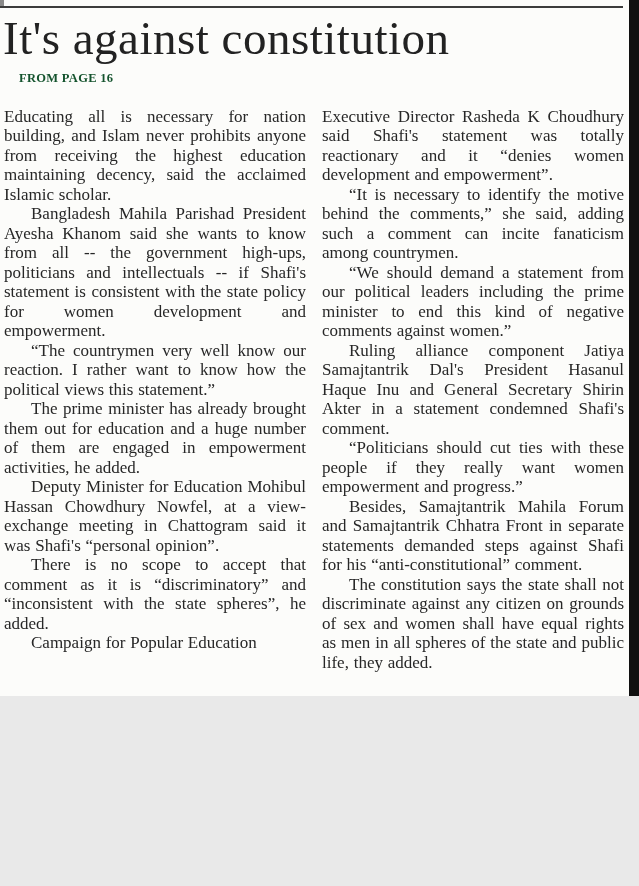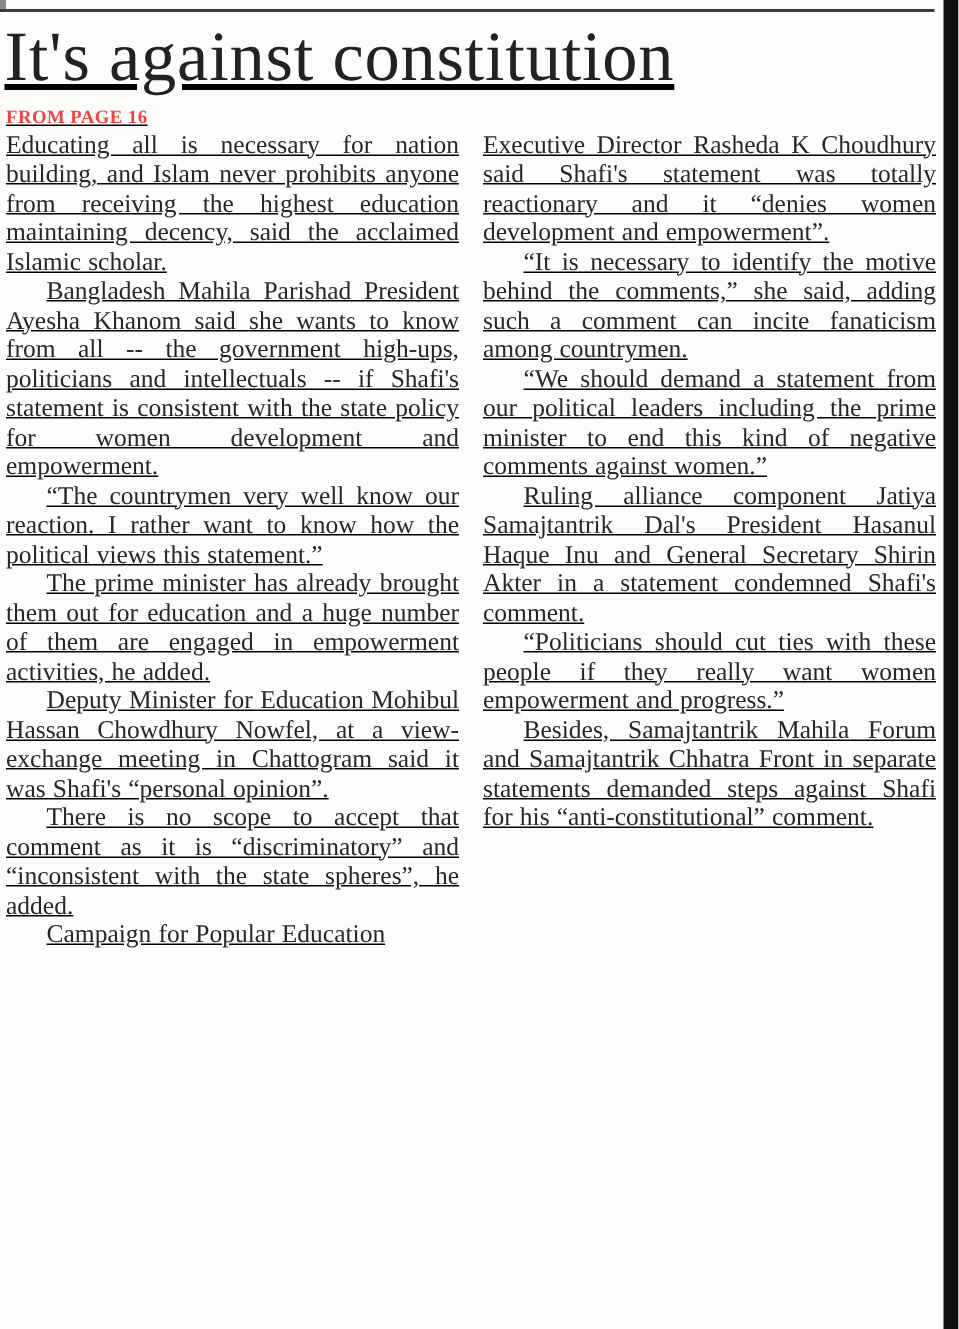--- a/index.html
+++ b/index.html
@@ -3,25 +3,24 @@
 <meta charset="utf-8">
 <style>
   html,body{margin:0;padding:0;}
   body{
     width:639px;height:886px;
     background:#e9e9e9;
     font-family:"Liberation Serif","DejaVu Serif",serif;
   }
   .page{
     position:relative;
-    width:639px;height:886px;
+    width:639px;height:696px;
     background:#fcfcfa;
     overflow:hidden;
     box-sizing:border-box;
-    text-decoration:underline;
   }
   .edge-bar{
     position:absolute;top:0;right:0;
     width:10px;height:886px;
     background:#101010;
   }
   .top-rule{
     position:absolute;top:6px;left:0;
     width:623px;height:2px;
     background:#3c3c3c;
@@ -34,31 +33,32 @@
   .headline{
     margin:12px 0 0 3px;
     font-size:47px;
     font-weight:normal;
     line-height:1.12;
     letter-spacing:0.5px;
     color:#222;
     white-space:nowrap;
   }
   .kicker{
-    margin:6px 0 0 4px;
+    margin:6px 0 0 19px;
     font-size:12.5px;
     font-weight:bold;
     letter-spacing:0.3px;
-    color:#ef4444;
+    color:#14532d;
   }
   .columns{
     display:flex;
     gap:16px;
     padding:1px 15px 0 4px;
     box-sizing:border-box;
+    margin-top:20px;
   }
   .col{
     width:302px;
     min-width:302px;
   }
   .para{
     margin:0;
     font-size:17px;
     line-height:19.5px;
     text-align:justify;
@@ -89,15 +89,16 @@
         <p class="para ind">There is no scope to accept that comment as it is “discriminatory” and “inconsistent with the state spheres”, he added.</p>
         <p class="para ind">Campaign for Popular Education</p>
       </div>
     <div class="col">
         <p class="para">Executive Director Rasheda K Choudhury said Shafi's statement was totally reactionary and it “denies women development and empowerment”.</p>
         <p class="para ind">“It is necessary to identify the motive behind the comments,” she said, adding such a comment can incite fanaticism among countrymen.</p>
         <p class="para ind">“We should demand a statement from our political leaders including the prime minister to end this kind of negative comments against women.”</p>
         <p class="para ind">Ruling alliance component Jatiya Samajtantrik Dal's President Hasanul Haque Inu and General Secretary Shirin Akter in a statement condemned Shafi's comment.</p>
         <p class="para ind">“Politicians should cut ties with these people if they really want women empowerment and progress.”</p>
         <p class="para ind">Besides, Samajtantrik Mahila Forum and Samajtantrik Chhatra Front in separate statements demanded steps against Shafi for his “anti-constitutional” comment.</p>
+        <p class="para ind">The constitution says the state shall not discriminate against any citizen on grounds of sex and women shall have equal rights as men in all spheres of the state and public life, they added.</p>
       </div>
   </div>
 </div>
 
 </body></html>

